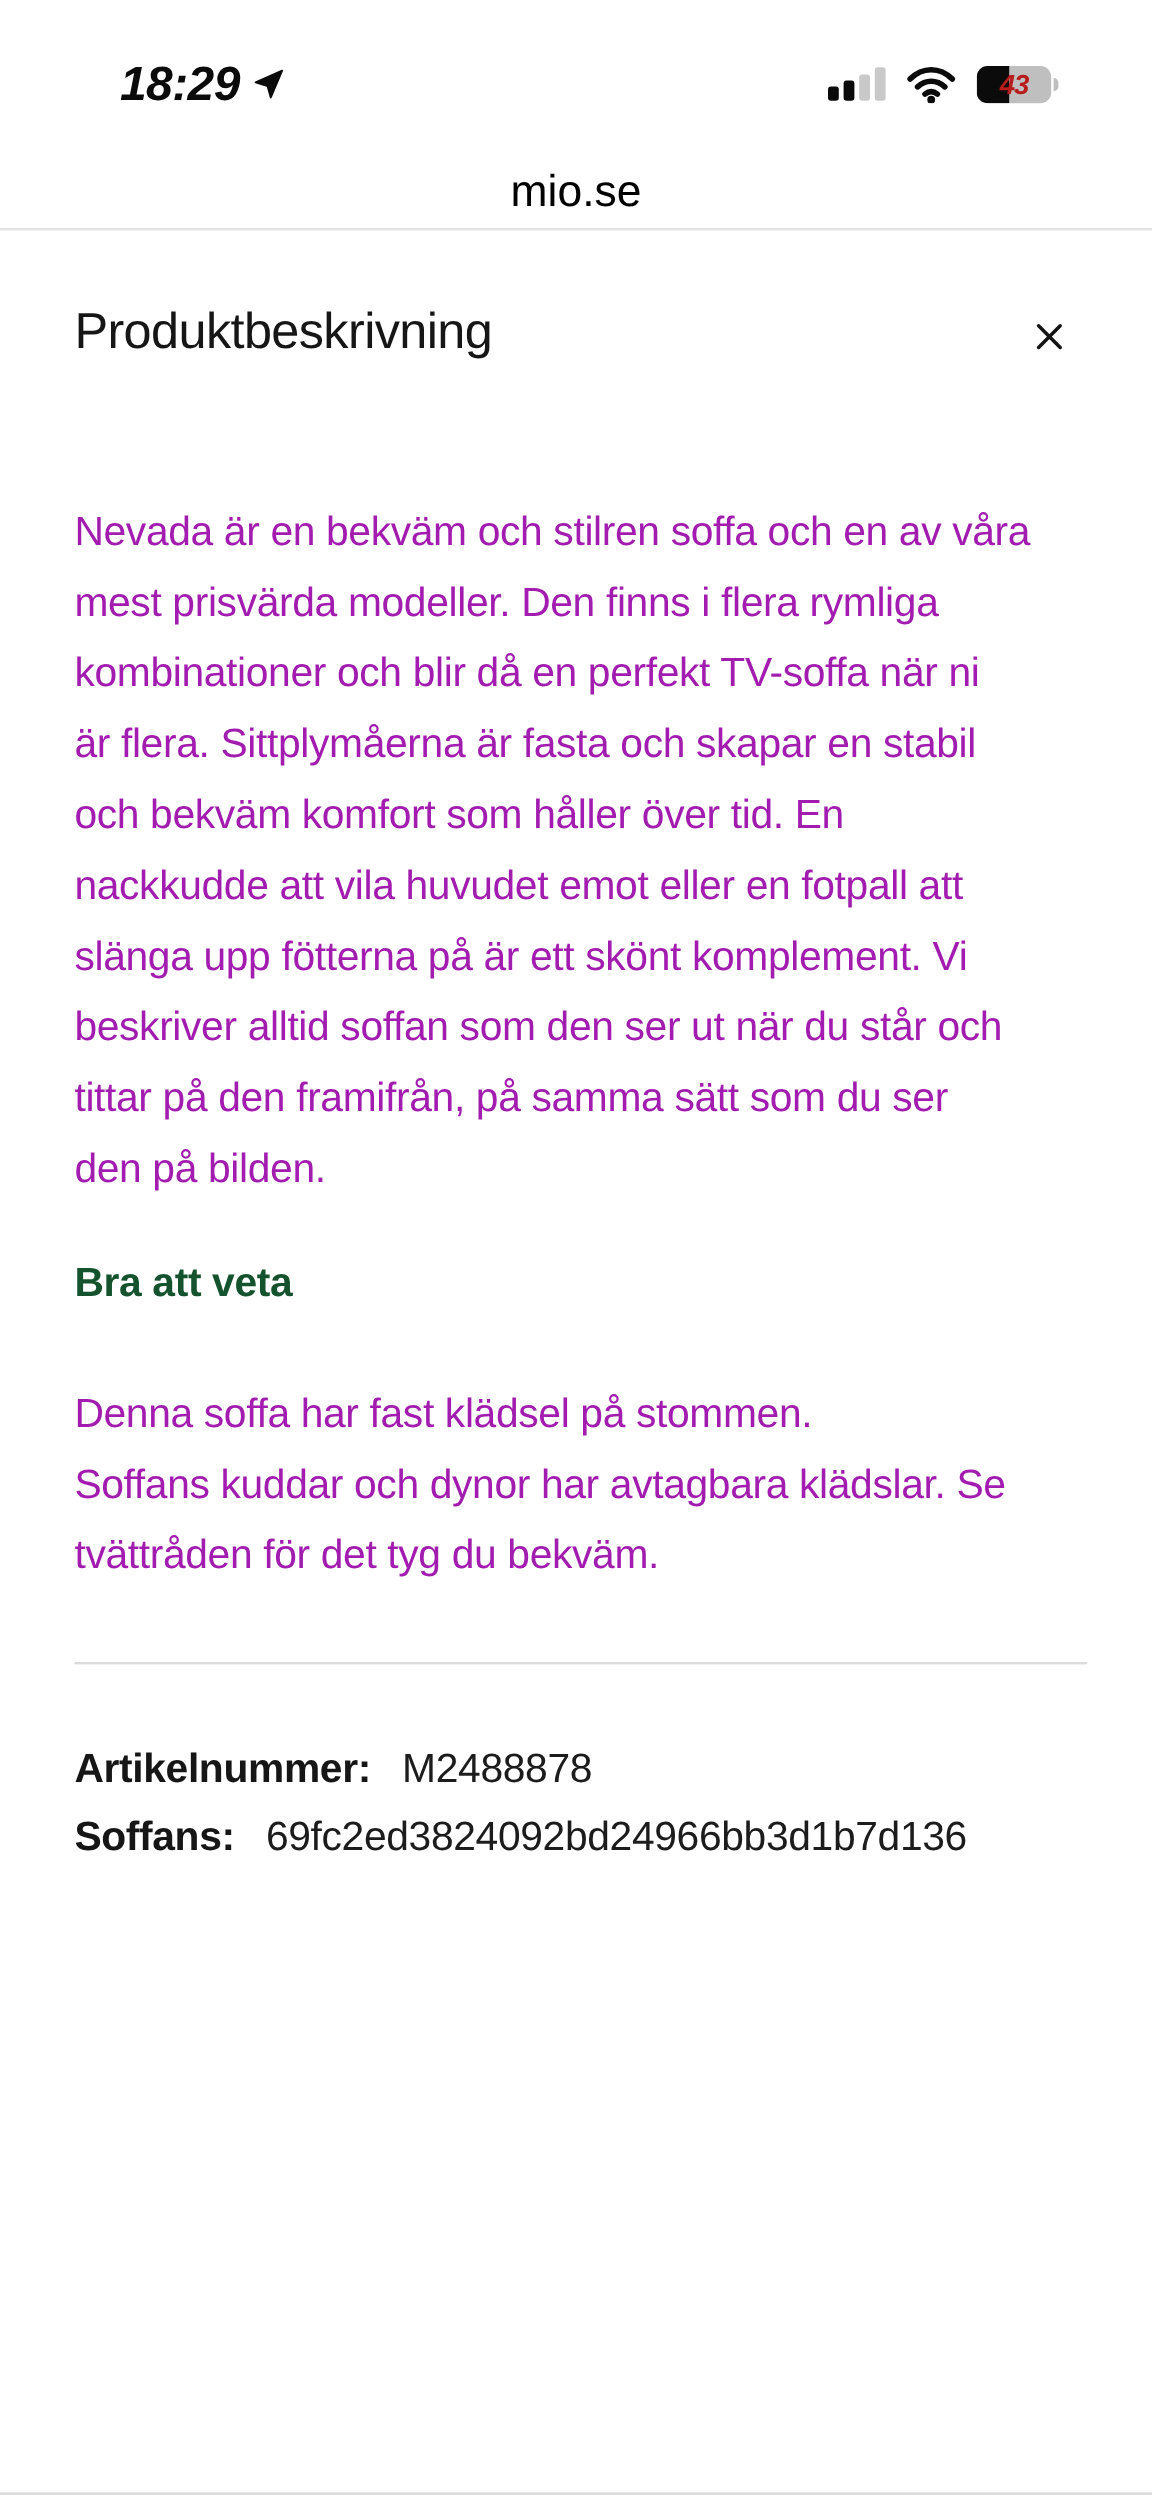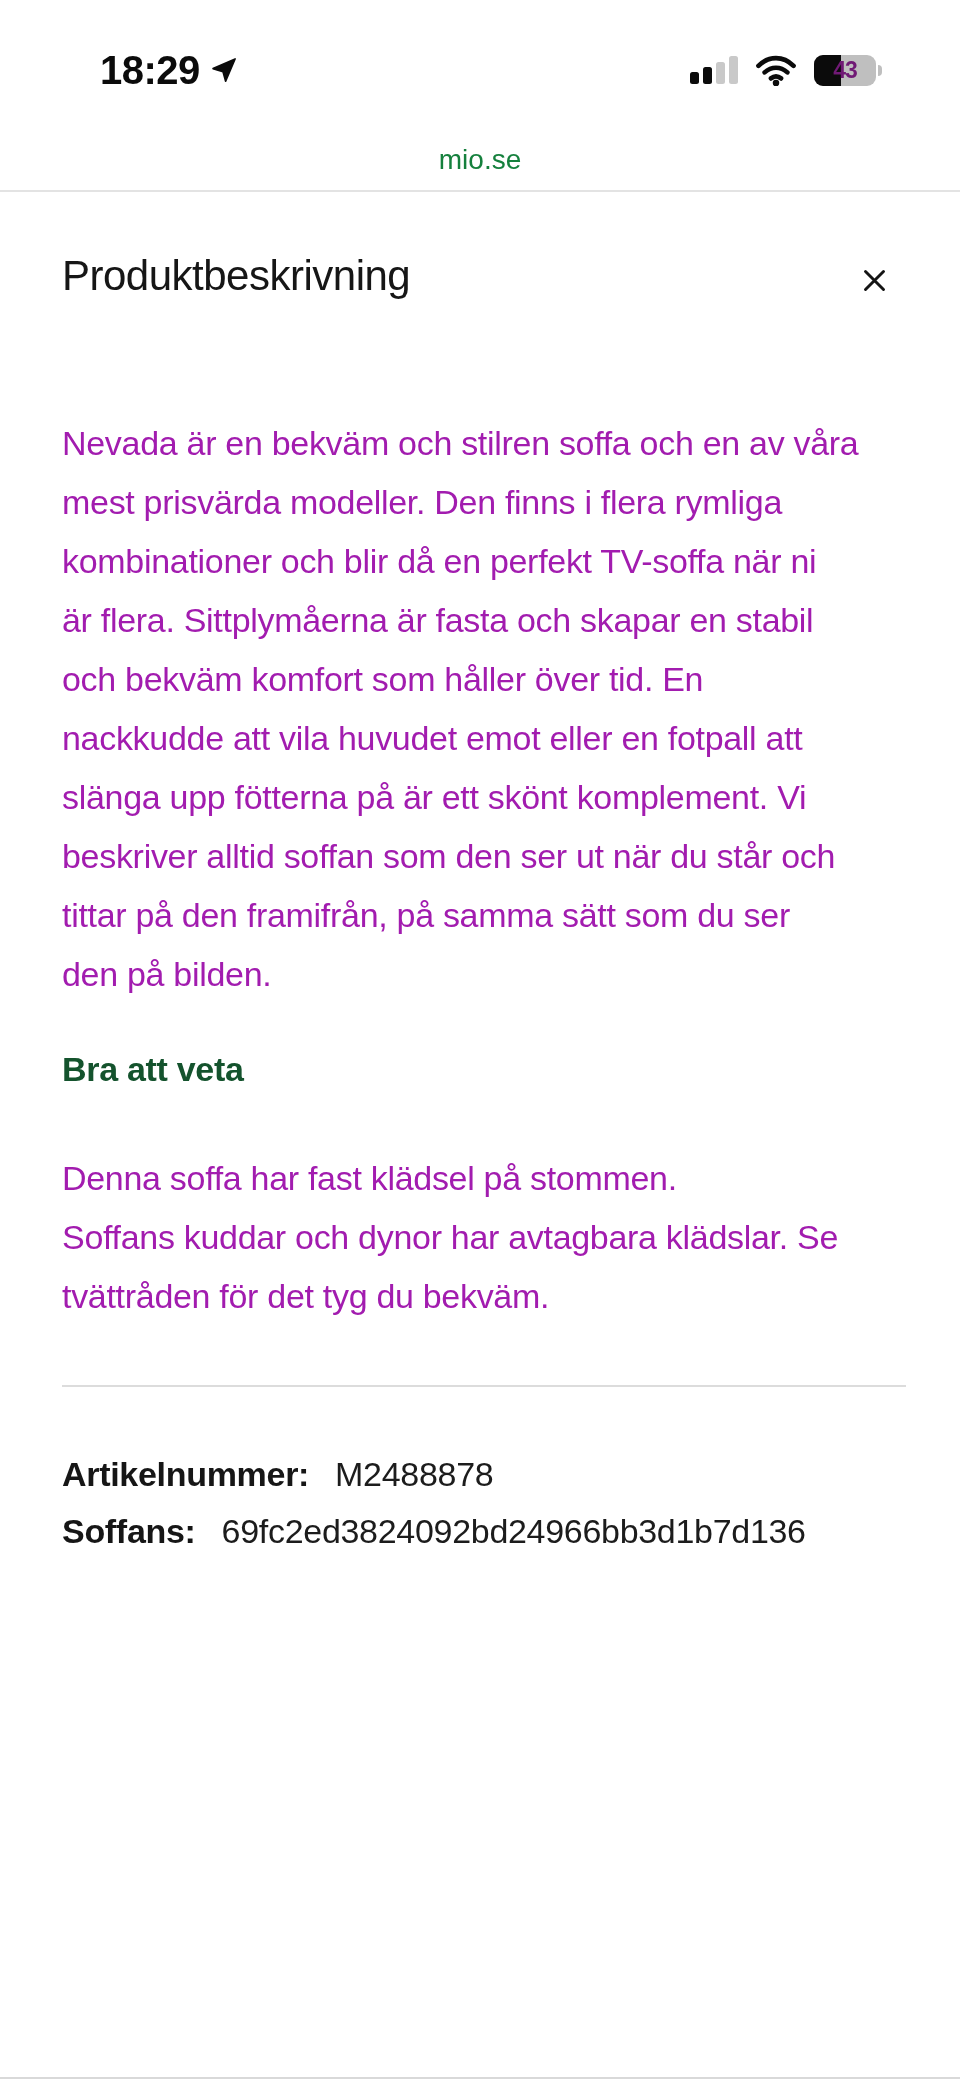--- a/index.html
+++ b/index.html
@@ -10,49 +10,50 @@
     font-family: "Liberation Sans", sans-serif;
     color: #1a1a1a;
     overflow: hidden;
   }
 
   
   .status-bar {
     position: absolute; top: 42px; left: 0; right: 0; height: 56px;
     display: flex; justify-content: space-between; align-items: center;
     padding: 0 78px 0 100px;
+    font-style: italic;
   }
   .status-left { display: flex; align-items: center; gap: 10px; }
   .status-time {
     font-size: 40px; font-weight: bold; letter-spacing: -0.5px; color: #0b0b0b;
   }
   .status-right { display: flex; align-items: center; gap: 17px; }
   .cellular { display: flex; align-items: flex-end; gap: 4px; height: 28px; }
   .cellular span { width: 9px; border-radius: 2.5px; display: block; }
   .cellular .b1 { height: 12px; background: #0b0b0b; }
   .cellular .b2 { height: 17px; background: #0b0b0b; }
   .cellular .b3 { height: 22px; background: #c9c9c9; }
   .cellular .b4 { height: 28px; background: #c9c9c9; }
   .battery {
     position: relative; width: 62px; height: 31px; border-radius: 9px;
     background: #bfbfbf; overflow: hidden;
   }
   .battery-fill { position: absolute; left: 0; top: 0; bottom: 0; width: 43%; background: #0b0b0b; }
   .battery-num {
     position: absolute; inset: 0; display: flex; align-items: center; justify-content: center;
-    color: #701a75; font-size: 23px; font-weight: bold; letter-spacing: -1px;
+    color: #b91c1c; font-size: 23px; font-weight: bold; letter-spacing: -1px;
   }
   .battery-wrap { display: flex; align-items: center; }
   .battery-cap { width: 4px; height: 11px; background: #bfbfbf; border-radius: 0 4px 4px 0; margin-left: 2px; }
 
   
   .url-bar {
     position: absolute; top: 138px; left: 0; right: 0; height: 44px;
     display: flex; align-items: center; justify-content: center;
-    font-size: 28px; color: #15803d;
+    font-size: 37px; color: #000000;
   }
   .divider-top {
     position: absolute; top: 190px; left: 0; right: 0; height: 2px; background: #e3e3e3;
   }
 
   
   .modal-title {
     position: absolute; left: 62px; top: 252px;
     font-size: 42px; font-weight: 400; letter-spacing: -0.5px; color: #161616;
   }

